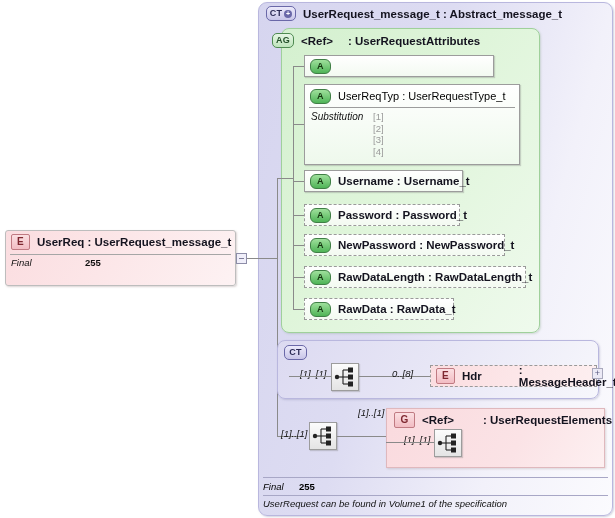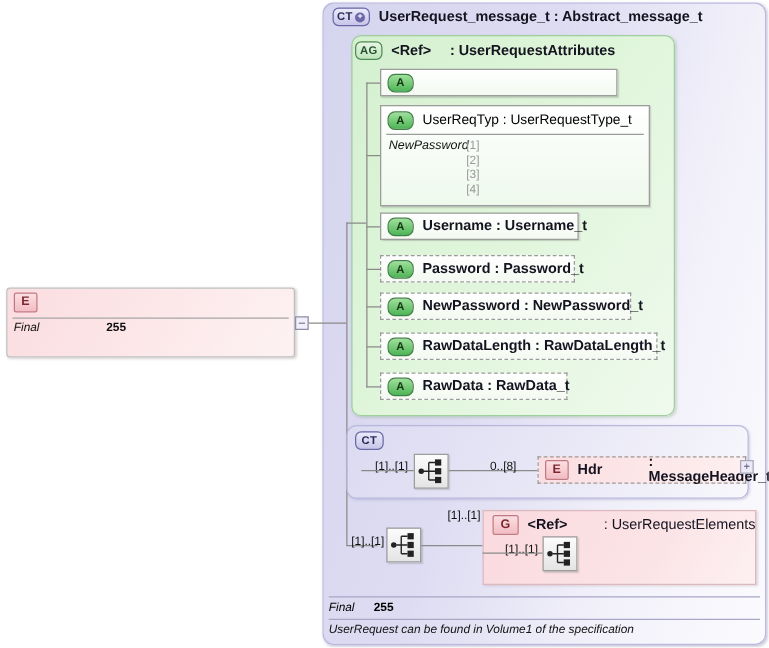--- a/index.html
+++ b/index.html
@@ -52,21 +52,21 @@
   }
   .ttl{font-size:11.5px;font-weight:bold;color:#14131f;white-space:nowrap;}
 
   
   #ag-box{
     left:281px;top:28px;width:259px;height:305px;
     border:1px solid #9fd09b;border-radius:8px;
     background:linear-gradient(125deg,#d4f0cf 0%,#dff5da 45%,#effaed 100%);
     box-shadow:1px 1px 2px rgba(130,160,130,.3);
   }
-  #ag-head{left:284px;top:33px;}
+  #ag-head{left:272px;top:33px;}
 
   .attr{
     height:22px;display:flex;align-items:center;padding-left:5px;gap:7px;
     background:linear-gradient(#ffffff,#f3faf1);
   }
   .attr .lbl{font-size:11.5px;font-weight:bold;color:#14131f;white-space:nowrap;}
   .solid{border:1px solid #9c9c9c;box-shadow:1px 1px 1px rgba(120,120,120,.3);}
   .dashed{border:1px dashed #9a9a9a;}
 
   
@@ -118,32 +118,32 @@
 
   
   #g-box{
     left:386px;top:408px;width:219px;height:60px;
     border:1px solid #dfb8bd;
     background:linear-gradient(120deg,#fadade 0%,#fbe3e6 60%,#fdf0f1 100%);
     box-shadow:1px 1px 2px rgba(150,130,130,.28);
   }
   #g-head{left:394px;top:412px;}
   #g-head .rf{font-size:11.5px;font-weight:bold;color:#14131f;}
-  #g-head .tp{font-size:11.5px;font-weight:normal;color:#14131f;margin-left:22px;}
+  #g-head .tp{font-size:11.5px;font-weight:bold;color:#14131f;margin-left:22px;}
 
   
   .seqicon{
     width:28px;height:28px;border:1px solid #9c9c9c;
     background:linear-gradient(#fcfcfc,#e4e4e4);
     box-shadow:1px 1px 1px rgba(120,120,120,.3);
   }
   .seqicon svg{display:block;}
 
   .card{
-    font-size:9.5px;color:#111;white-space:nowrap;
+    font-size:9.5px;font-style:italic;color:#111;white-space:nowrap;
   }
 
   
   #foot-rule1{left:263px;top:477px;width:345px;height:1px;background:#a8a7c6;}
   #foot-rule2{left:263px;top:495px;width:345px;height:1px;background:#a8a7c6;}
   #final-row{left:263px;top:479px;width:345px;height:15px;display:flex;align-items:center;}
   #final-row .k{font-style:italic;font-size:9.5px;width:36px;}
   #final-row .v{font-weight:bold;font-size:9.5px;}
   #annot{left:263px;top:498px;width:345px;font-style:italic;font-size:9.5px;color:#111;}
 
@@ -179,21 +179,21 @@
   <span class="chip chip-a">A</span>
 </div>
 
 <div class="abs" id="enum-box">
   <div class="ehead">
     <span class="chip chip-a">A</span>
     <span class="lbl">UserReqTyp : UserRequestType_t</span>
   </div>
   <div class="sep"></div>
   <div class="enum-body">
-    <span class="enum-key">NewPassword</span>
+    <span class="enum-key">Substitution</span>
     <span class="enum-vals">
       <span>[1]</span><br>
       <span>[2]</span><br>
       <span>[3]</span><br>
       <span>[4]</span>
     </span>
   </div>
 </div>
 
 <div class="abs attr solid" style="left:304px;top:170px;width:159px;">
@@ -217,20 +217,21 @@
 </div>
 
 <div class="abs attr dashed" style="left:304px;top:298px;width:150px;">
   <span class="chip chip-a">A</span>
   <span class="lbl">RawData : RawData_t</span>
 </div>
 
 <div class="abs" id="userreq">
   <div class="hd">
     <span class="chip chip-e">E</span>
+    <span class="ttl">UserReq : UserRequest_message_t</span>
   </div>
   <div class="rule"></div>
   <div class="kvrow">
     <span class="kvk">Final</span>
     <span class="kvv">255</span>
   </div>
 </div>
 
 <div class="abs collapse" style="left:236px;top:253px;">–</div>
 <div class="abs ln" style="left:247px;top:258px;width:30px;height:1px;"></div>

